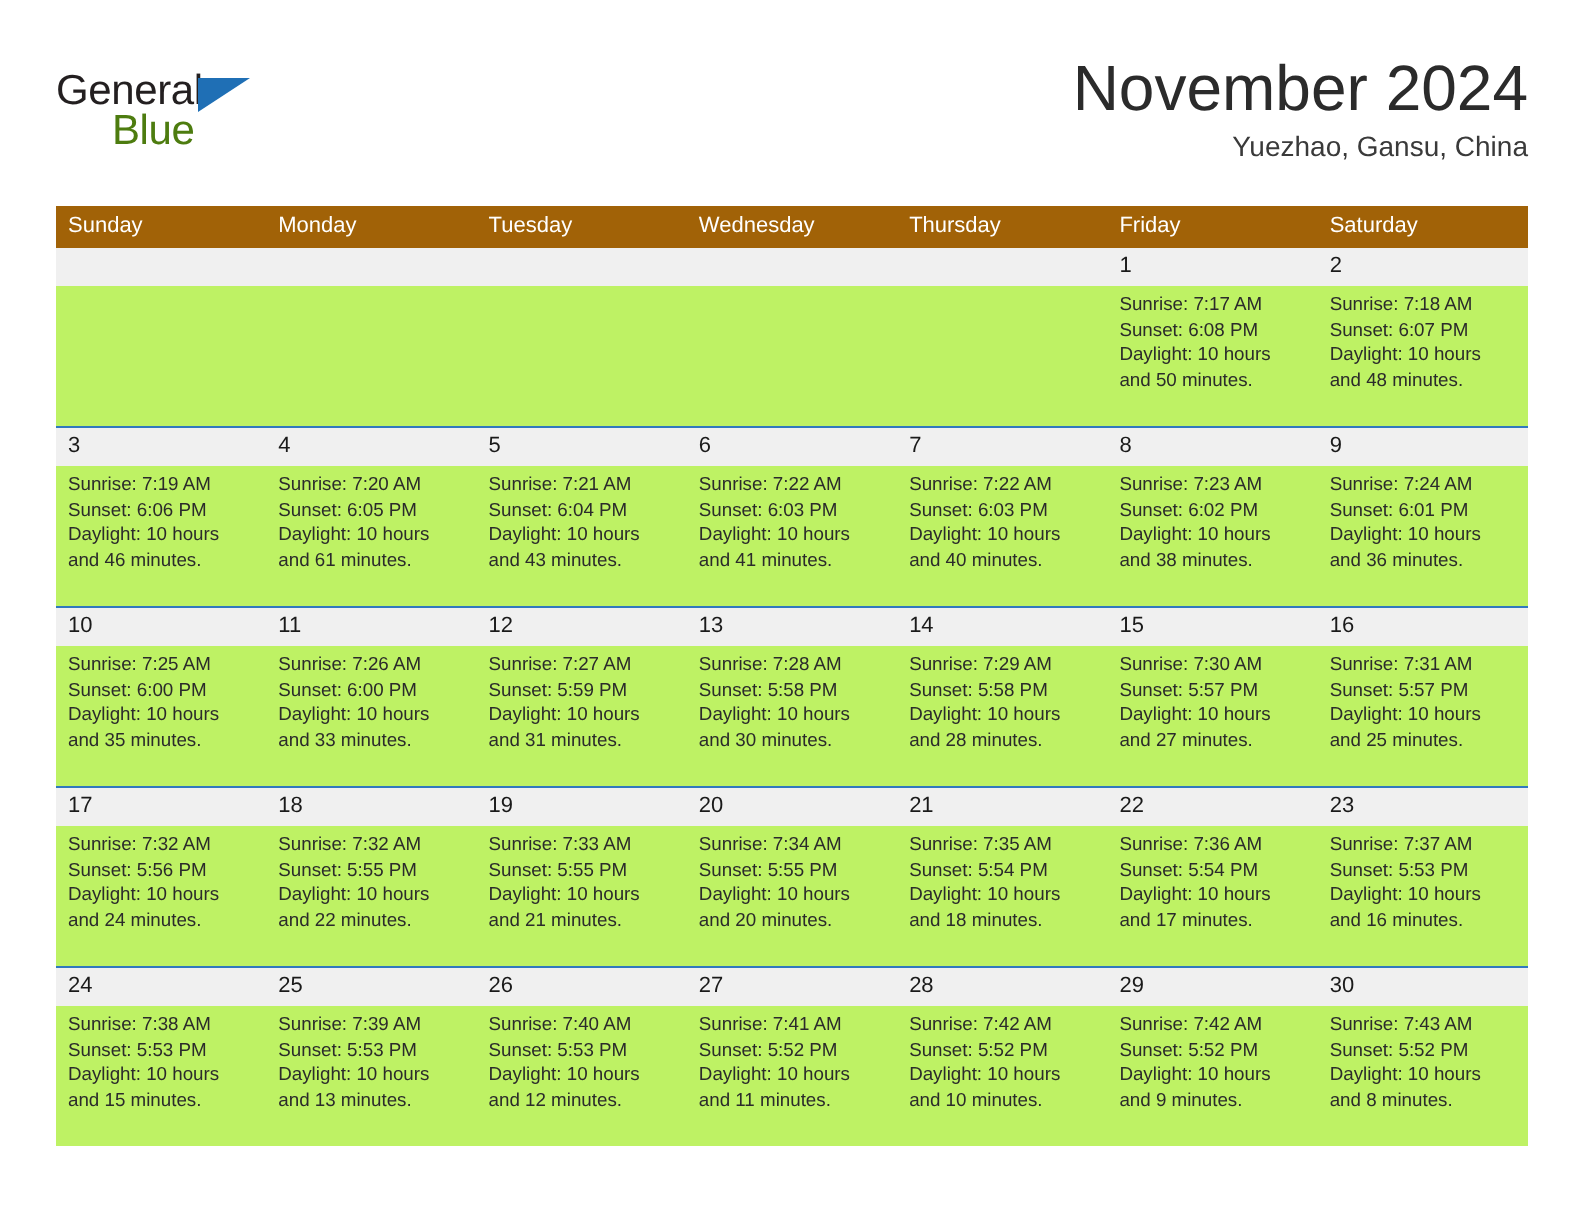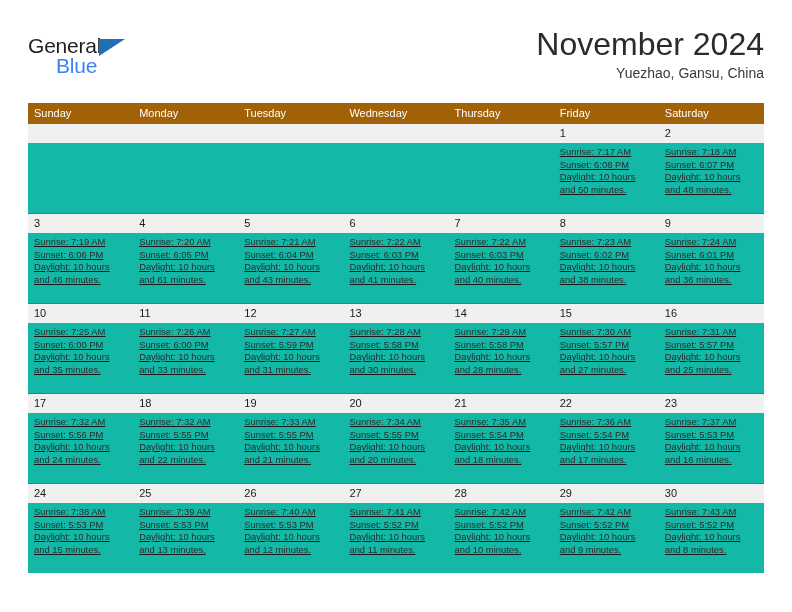--- a/index.html
+++ b/index.html
@@ -54,21 +54,21 @@
     height: 0;
     border-left: 26px solid #1f6fb5;
     border-bottom: 17px solid transparent;
   }
   .logo-blue {
     position: absolute;
     left: 28px;
     top: 20px;
     font-size: 21px;
     letter-spacing: -0.2px;
-    color: #3b82f6;
+    color: #4d7c0f;
   }
 
   .title-block {
     position: absolute;
     right: 0;
     top: 0;
     text-align: right;
   }
   .cal-title {
     font-size: 32px;
@@ -115,23 +115,22 @@
   .week:first-of-type {
     border-top: none;
   }
   .week-dates {
     display: flex;
     background: #f0f0f0;
     height: 19px;
   }
   .week-body {
     display: flex;
-    background: #14b8a6;
+    background: #bef264;
     height: 70px;
-    text-decoration: underline;
   }
   .datecell {
     flex: 1 1 0;
     min-width: 0;
     font-size: 11px;
     line-height: 19px;
     padding-left: 6px;
     box-sizing: border-box;
     color: #1a1a1a;
   }

